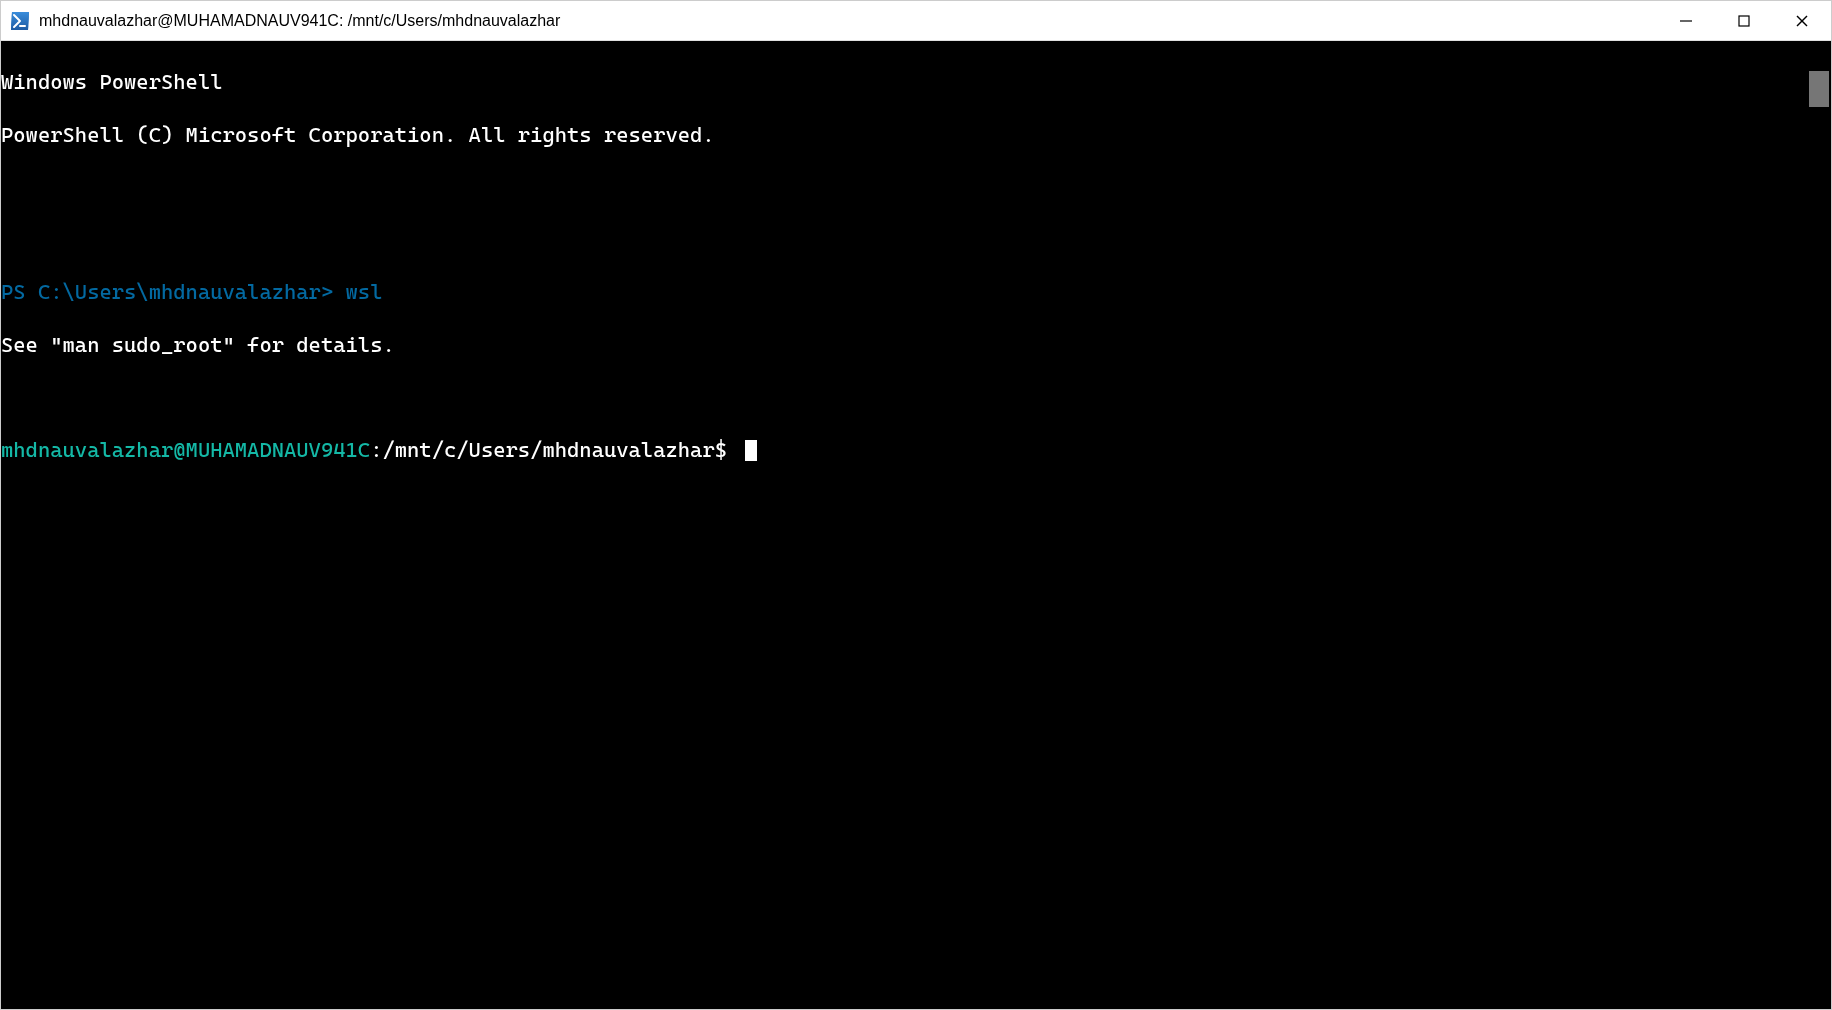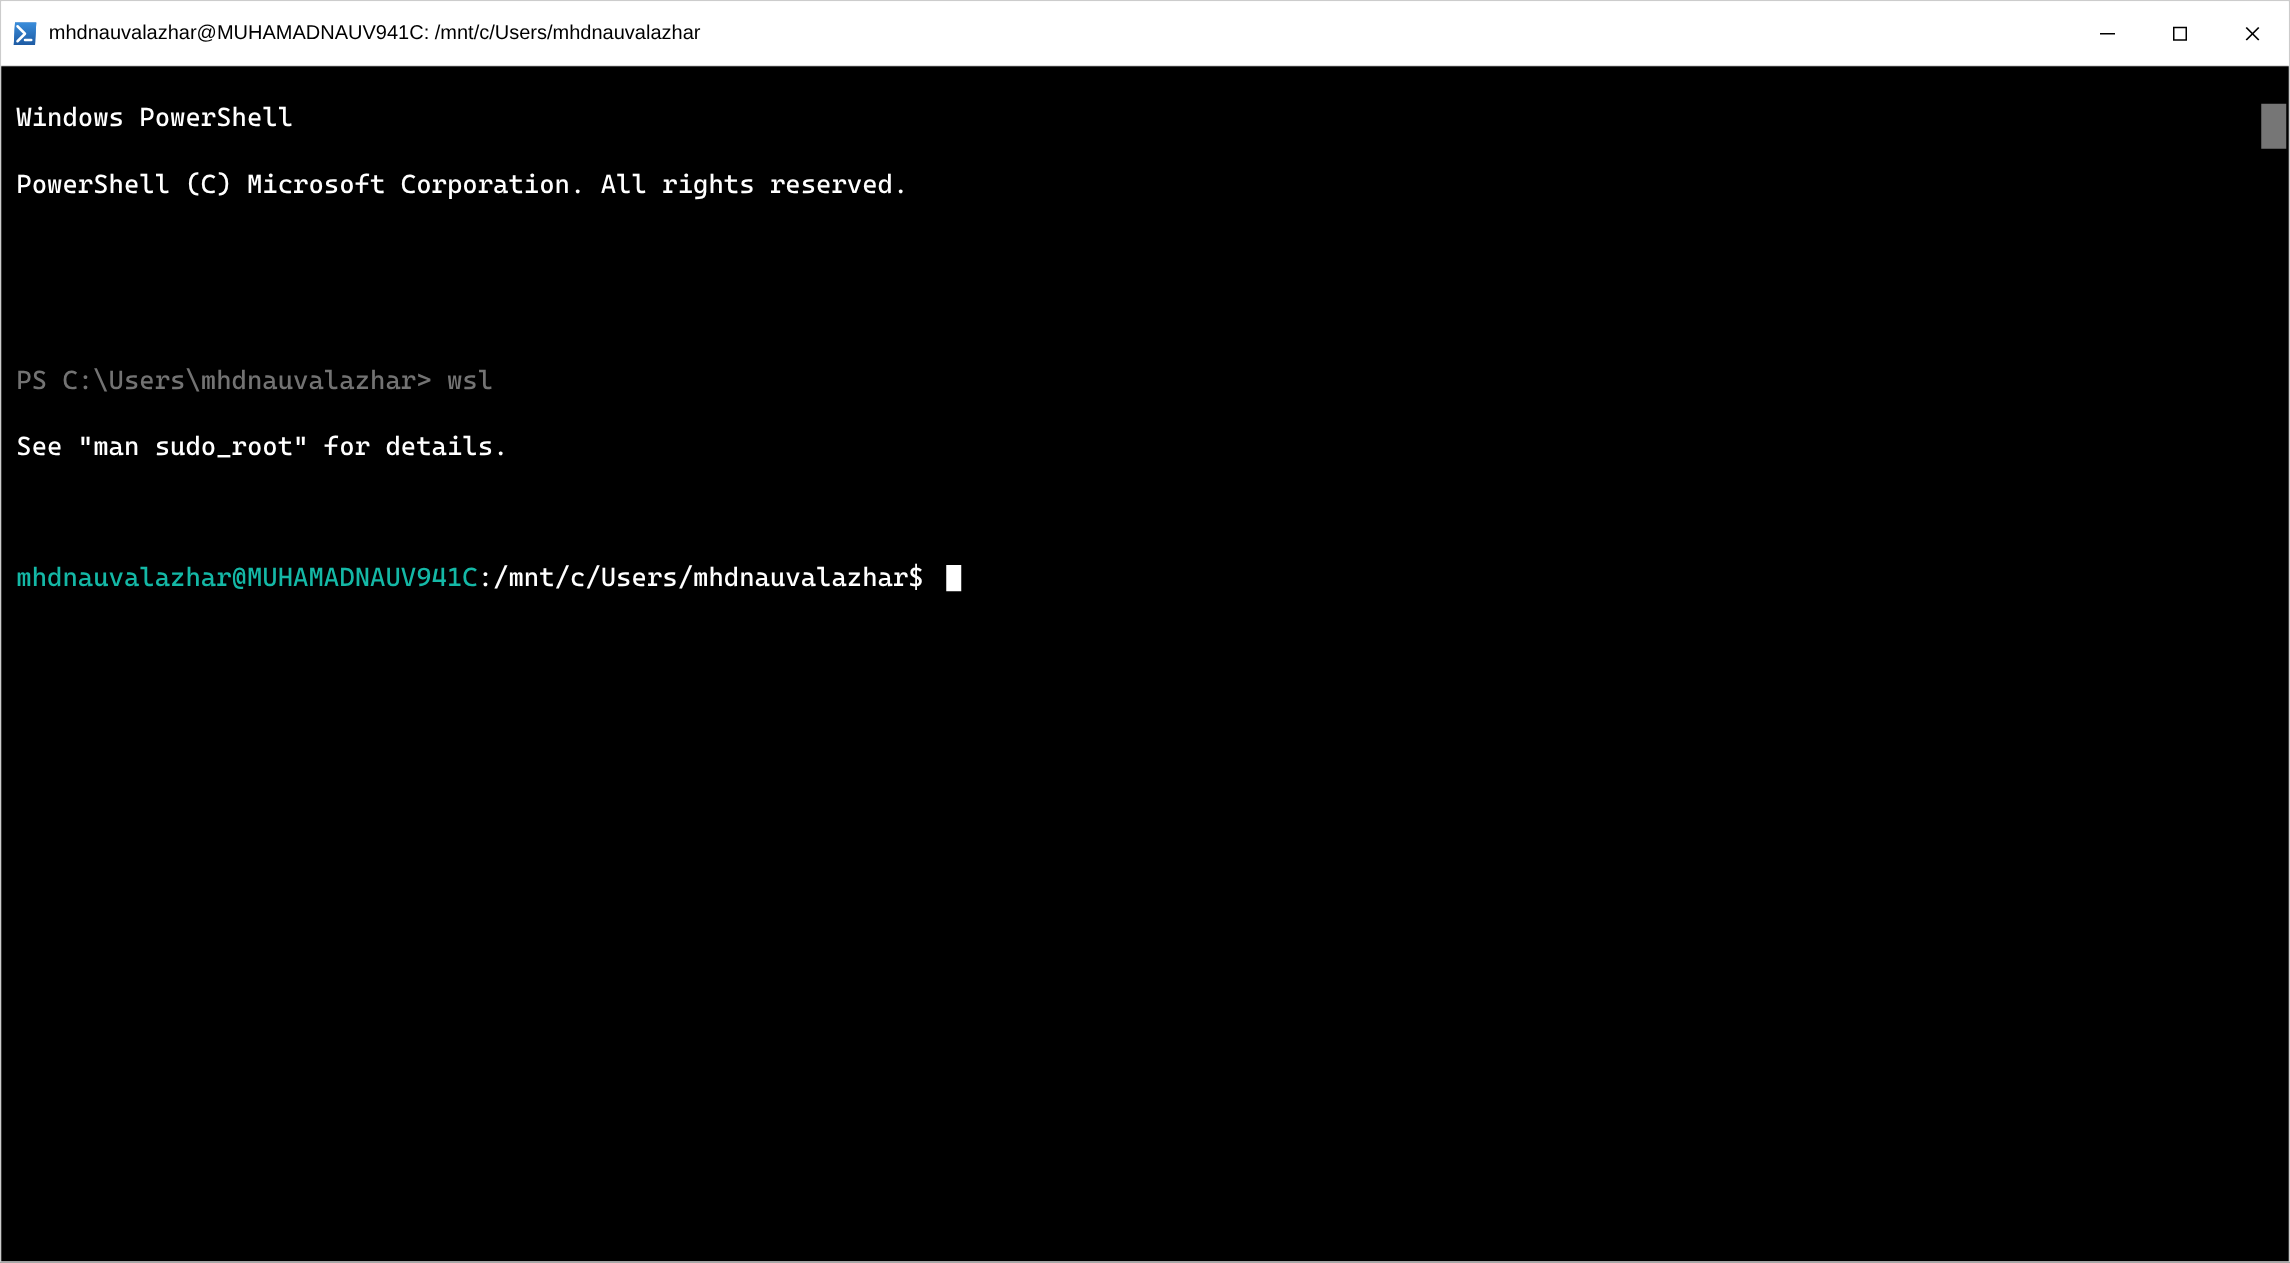--- a/index.html
+++ b/index.html
@@ -16,21 +16,21 @@
     }
     .window {
       width: 100%;
       height: 100%;
       background: #ffffff;
       border: 1px solid #ccc;
       display: flex;
       flex-direction: column;
     }
     .titlebar {
-      height: 52px;
+      height: 40px;
       background: #ffffff;
       display: flex;
       align-items: center;
       justify-content: space-between;
       padding-left: 8px;
       border-bottom: 1px solid #e0e0e0;
     }
     .titlebar-left {
       display: flex;
       align-items: center;
@@ -62,32 +62,32 @@
       cursor: pointer;
       color: #000;
     }
     .terminal-area {
       flex: 1;
       background: #000000;
       position: relative;
       overflow: hidden;
     }
     .terminal-content {
-      padding: 2px 0 0 12px;
+      padding: 2px 0 0 0;
       font-family: 'Cascadia Mono', 'Consolas', 'Courier New', monospace;
       font-size: 21px;
       line-height: 1.25;
       color: #ffffff;
       white-space: pre;
     }
     .ps-header-line {
       color: #ffffff;
     }
     .prompt-ps {
-      color: #737373;
+      color: #0369a1;
     }
     .prompt-userhost {
       color: #14b8a6;
     }
     .prompt-path {
       color: #ffffff;
     }
     .prompt-dollar {
       color: #ffffff;
     }

